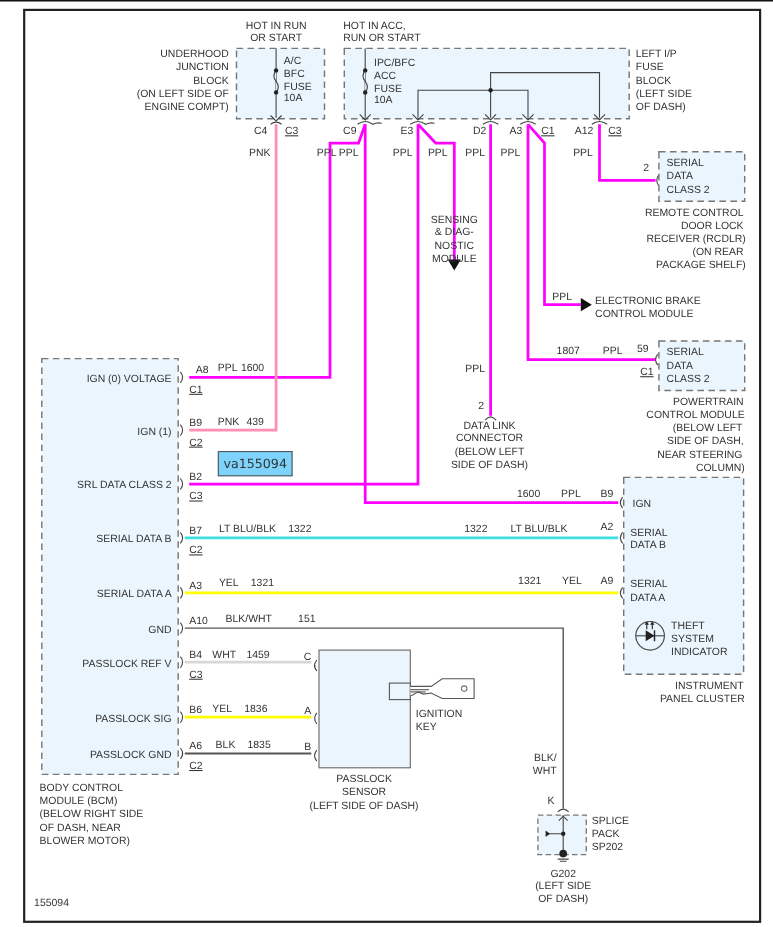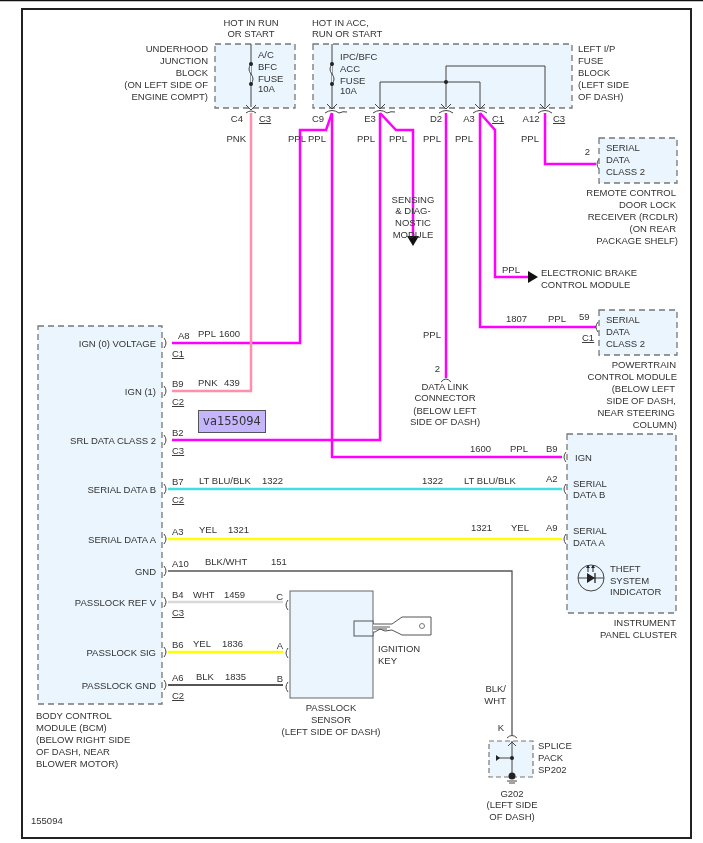--- a/index.html
+++ b/index.html
@@ -1,21 +1,21 @@
 <!DOCTYPE html>
 <html><head>
 <meta charset="utf-8">
 <style>
   html, body { margin:0; padding:0; background:#ffffff; }
   body { width:703px; height:843px; position:relative; overflow:hidden;
          font-family:"Liberation Sans", sans-serif; }
   #diagram { position:absolute; left:0; top:0; }
   svg text { font-family:"Liberation Sans", sans-serif; font-size:9.5px; fill:#333; }
   .tooltip { position:absolute; left:198px; top:410px; width:66px; height:21px;
-             border:1px solid #555; background:#c4b5fd; font-family:"DejaVu Sans", sans-serif;
+             border:1px solid #555; background:#7dd3fc; font-family:"DejaVu Sans", sans-serif;
              font-size:11.5px; color:#333; line-height:21px; text-align:center; }
 </style>
 </head>
 <body>
 
 <svg id="diagram" width="703" height="843" viewBox="0 0 703 843" xmlns="http://www.w3.org/2000/svg">
 
   <line x1="0" y1="0.5" x2="703" y2="0.5" stroke="#111" stroke-width="1.5"></line>
   <rect x="22" y="9" width="669" height="829" fill="#fff" stroke="#222" stroke-width="2"></rect>
 

